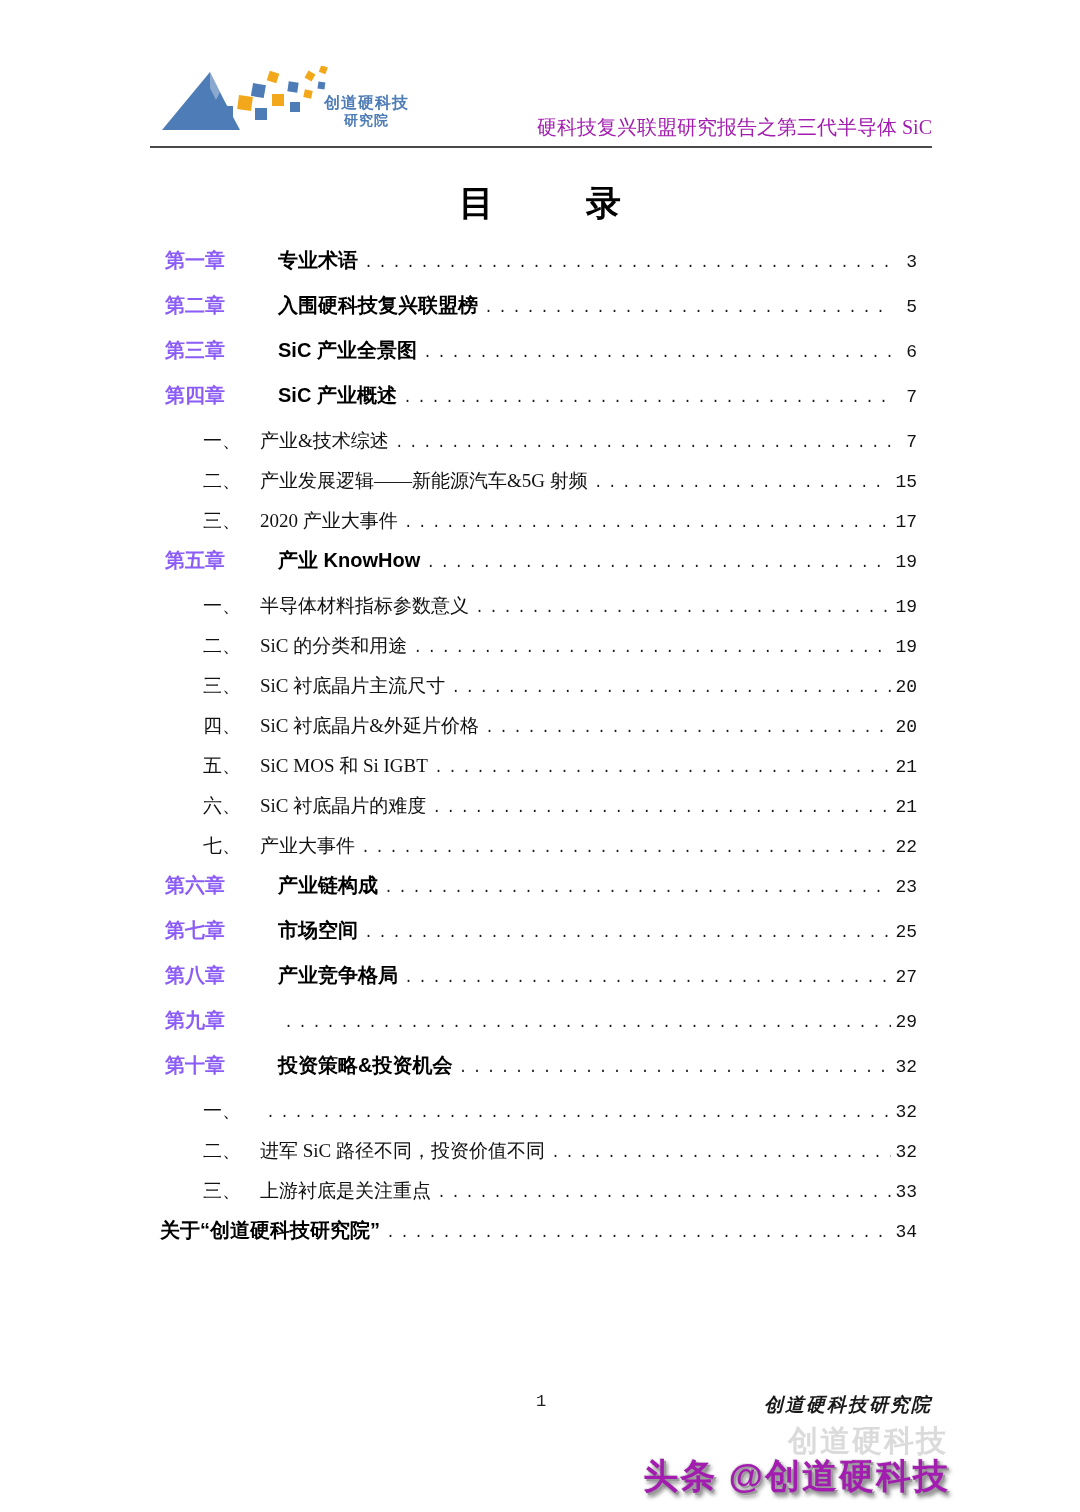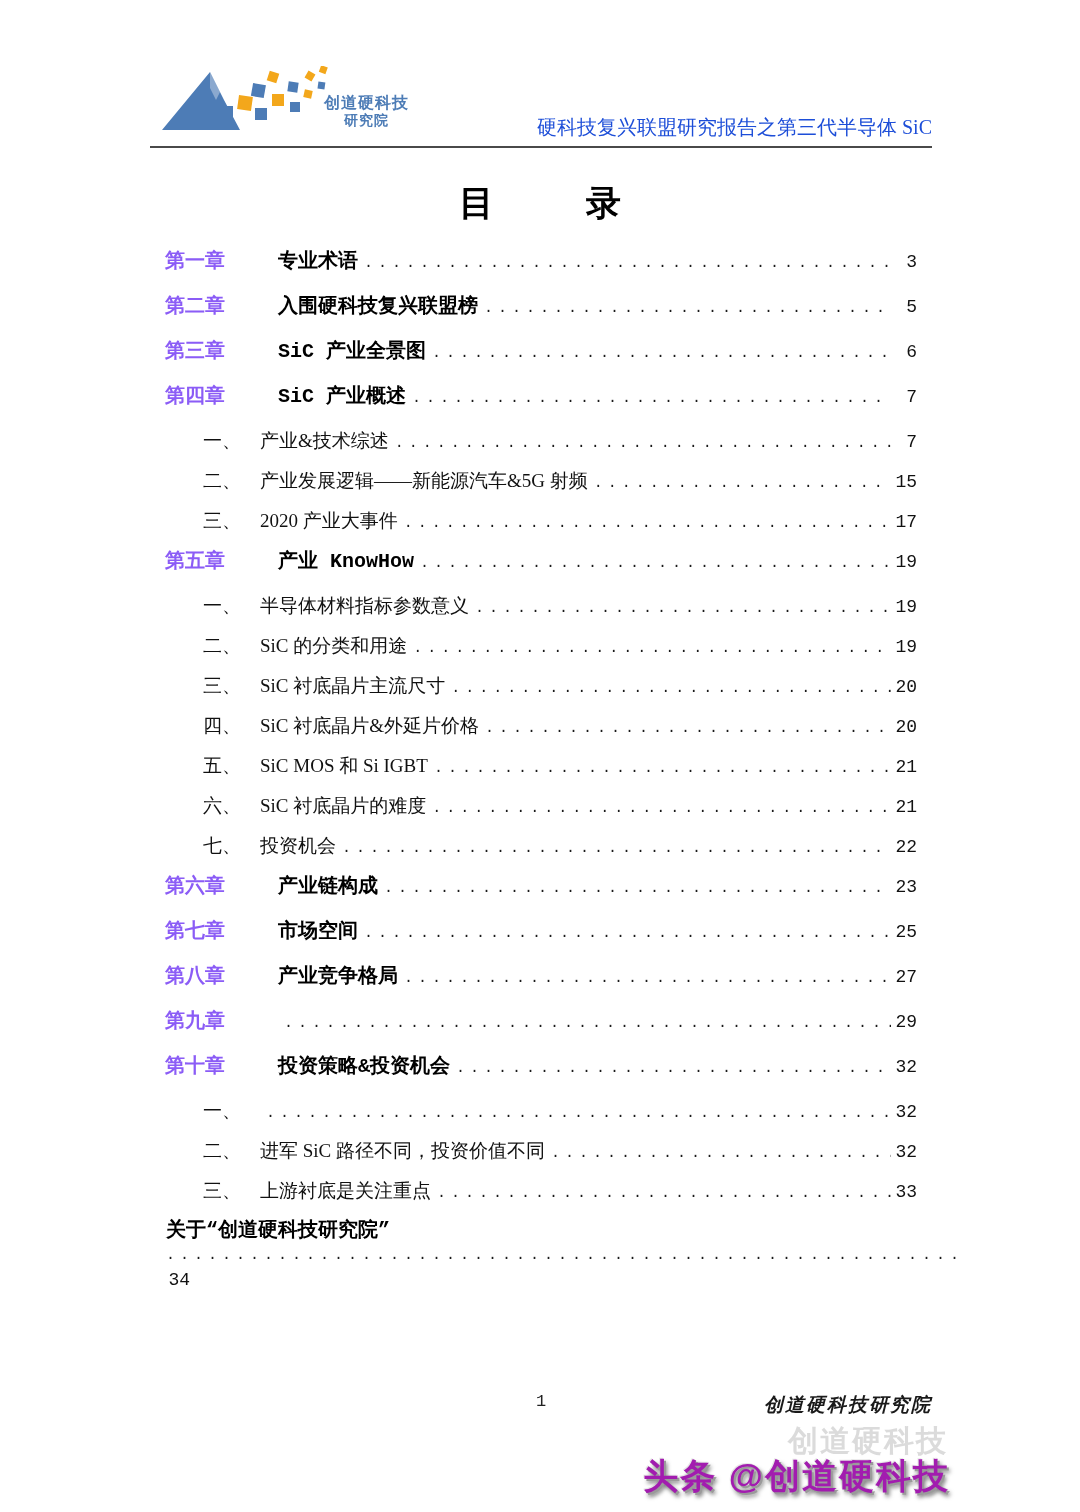--- a/index.html
+++ b/index.html
@@ -32,21 +32,21 @@
     font-weight: bold; font-size: 16px; line-height: 18px; letter-spacing: 1px;
   }
   .logo-text .l2 {
     color: var(--logo-blue);
     font-family: "Liberation Sans", "DejaVu Sans", sans-serif;
     font-weight: bold; font-size: 14px; line-height: 16px; letter-spacing: 1px;
   }
   .header-title {
     position: absolute; right: 0; top: 54px;
     font-family: "Liberation Serif", "DejaVu Serif", serif;
-    font-size: 20px; color: #1d4ed8; white-space: nowrap;
+    font-size: 20px; color: #a21caf; white-space: nowrap;
   }
   .header-rule {
     position: absolute; left: 0; top: 86px; width: 782px;
     border-top: 2px solid #4a4a4a;
   }
 
   
   .toc-title {
     position: absolute; left: 0; top: 180px; width: 1080px;
     display: flex; justify-content: center; gap: 92px;
@@ -58,30 +58,30 @@
   .toc {
     position: absolute; left: 150px; top: 248px; width: 782px;
   }
   .toc-row {
     display: flex; align-items: baseline;
     padding-right: 15px;
     line-height: 25px;
   }
   .toc-row.chapter { margin-bottom: 17px; }
   .toc-row.sub     { margin-bottom: 12px; }
-  .toc-row.special { margin-bottom: 12px; flex-direction: column; }
+  .toc-row.special { margin-bottom: 12px; }
 
   .toc-row.chapter .toc-label {
     flex: 0 0 128px; padding-left: 15px;
     font-family: "Liberation Sans", "DejaVu Sans", sans-serif;
     font-weight: bold; font-size: 20px; color: #8b5cf6;
   }
   .toc-row.chapter .toc-text,
   .toc-row.special .toc-text {
-    font-family: Liberation Mono, monospace;
+    font-family: Liberation Sans, sans-serif;
     font-weight: bold; font-size: 20px; color: #000; white-space: nowrap;
   }
   .toc-row.sub .toc-label {
     flex: 0 0 57px; margin-left: 53px;
     font-family: "Liberation Serif", "DejaVu Serif", serif;
     font-size: 19px; color: #111;
   }
   .toc-row.sub .toc-text {
     font-family: "Liberation Serif", "DejaVu Serif", serif;
     font-size: 19px; color: #111; white-space: nowrap;
@@ -248,21 +248,21 @@
       <span class="toc-page">21</span>
     </div>
       <div class="toc-row sub">
       <span class="toc-label">六、</span>
       <span class="toc-text">SiC 衬底晶片的难度</span>
       <span class="dots">........................................................................................................................................................................................................</span>
       <span class="toc-page">21</span>
     </div>
       <div class="toc-row sub">
       <span class="toc-label">七、</span>
-      <span class="toc-text">投资机会</span>
+      <span class="toc-text">产业大事件</span>
       <span class="dots">........................................................................................................................................................................................................</span>
       <span class="toc-page">22</span>
     </div>
       <div class="toc-row chapter">
       <span class="toc-label">第六章</span>
       <span class="toc-text">产业链构成</span>
       <span class="dots">........................................................................................................................................................................................................</span>
       <span class="toc-page">23</span>
     </div>
       <div class="toc-row chapter">

